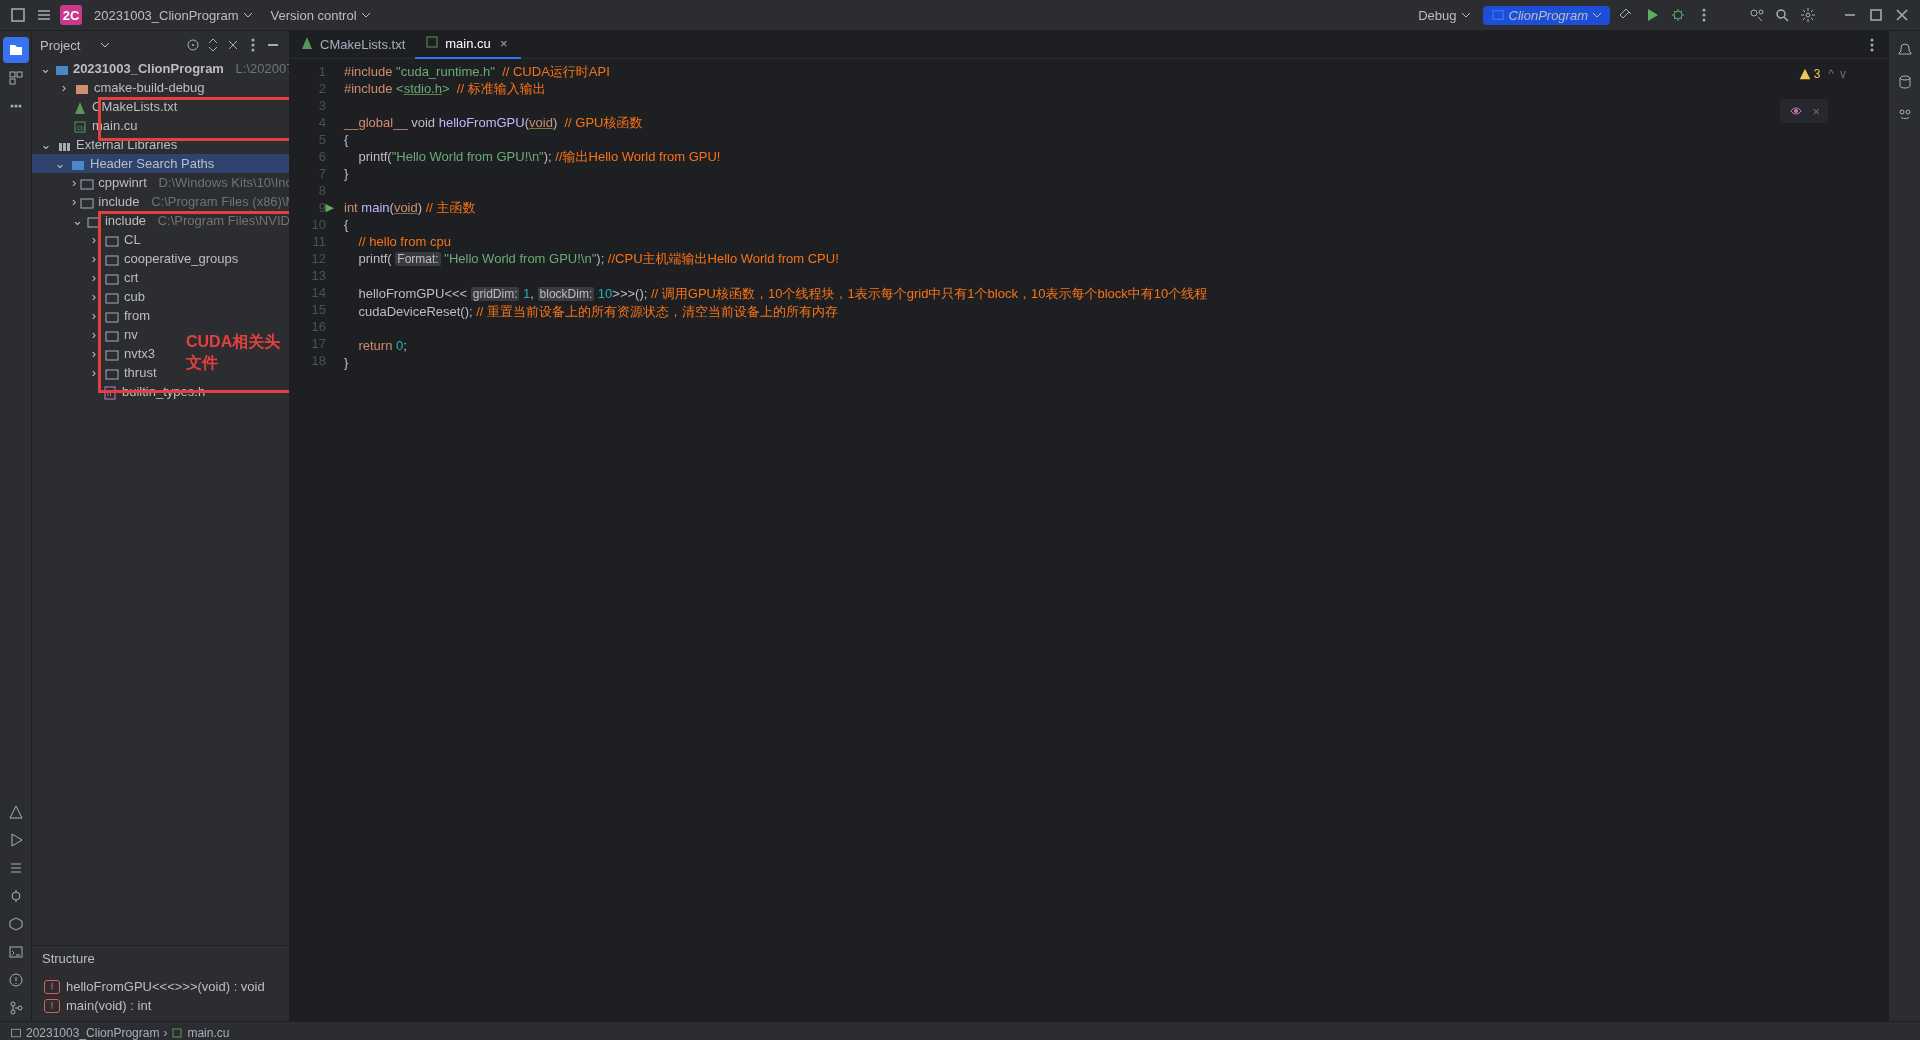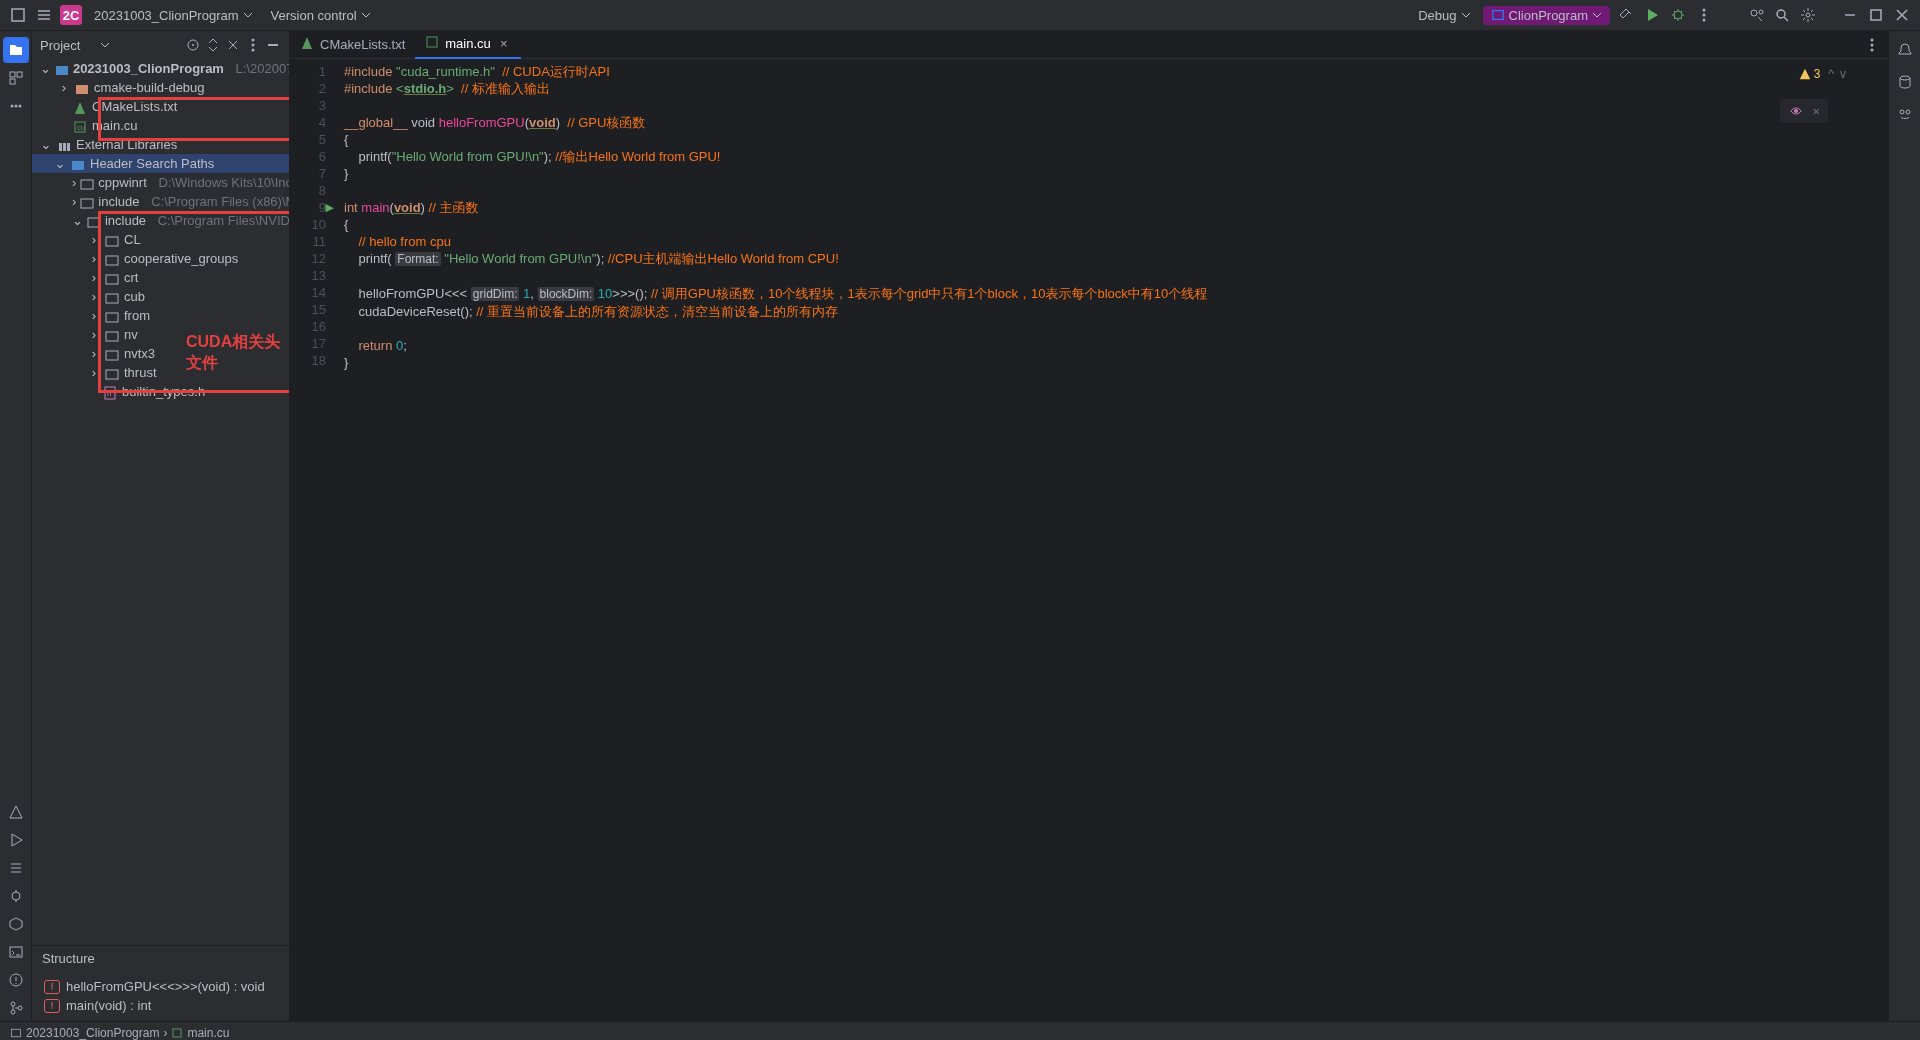--- a/index.html
+++ b/index.html
@@ -4,21 +4,21 @@
 <style>
 * { margin:0; padding:0; box-sizing:border-box; font-family:"Segoe UI",Arial,sans-serif; }
 body { background:#1e1f22; color:#bcbec4; font-size:13px; overflow:hidden; width:1920px; height:1040px; }
 .titlebar { height:31px; background:#2b2d30; display:flex; align-items:center; padding:0 8px; border-bottom:1px solid #1e1f22; justify-content:space-between; }
 .tb-left,.tb-right { display:flex; align-items:center; gap:6px; }
 .tb-icon { width:20px; height:20px; display:flex; align-items:center; justify-content:center; color:#a8adbd; cursor:pointer; }
 .tb-icon svg { width:16px; height:16px; }
 .tb-badge { width:22px; height:20px; background:#c93a8e; color:#fff; font-size:13px; display:flex; align-items:center; justify-content:center; border-radius:3px; font-weight:bold; }
 .tb-drop { display:flex; align-items:center; gap:4px; padding:0 6px; cursor:pointer; color:#bcbec4; }
 .tb-drop svg { width:10px; height:10px; }
-.tb-runconf { display:flex; align-items:center; gap:4px; background:#701a75; padding:2px 8px; border-radius:4px; }
+.tb-runconf { display:flex; align-items:center; gap:4px; background:#1d4ed8; padding:2px 8px; border-radius:4px;font-style:italic; }
 .tb-green { color:#5fad65; }
 .main { display:flex; height:990px; }
 .lsb { width:32px; background:#2b2d30; display:flex; flex-direction:column; align-items:center; padding-top:6px; gap:2px; border-right:1px solid #1e1f22; }
 .lsb-btn { width:26px; height:26px; display:flex; align-items:center; justify-content:center; color:#a8adbd; cursor:pointer; border-radius:4px; }
 .lsb-btn.active { background:#3573f0; color:#fff; }
 .lsb-spacer { flex:1; }
 .panel { width:258px; background:#2b2d30; border-right:1px solid #1e1f22; display:flex; flex-direction:column; overflow:hidden; }
 .panel-hdr { height:28px; display:flex; align-items:center; padding:0 8px; justify-content:space-between; }
 .panel-hdr-left { display:flex; align-items:center; gap:20px; cursor:pointer; }
 .panel-hdr-right { display:flex; gap:4px; }
@@ -46,24 +46,24 @@
 .tab.active { color:#fff; border-bottom:2px solid #3573f0; }
 .tab .close { width:14px; height:14px; display:flex; align-items:center; justify-content:center; opacity:.6; }
 .code-pane { flex:1; display:flex; font-family:"JetBrains Mono",Consolas,monospace; font-size:13px; position:relative; overflow:hidden; }
 .gutter { width:48px; text-align:right; padding-right:12px; color:#4b5059; user-select:none; padding-top:4px; line-height:17px; position:relative; }
 .gline { height:17px; }
 .run-ic { position:absolute; right:-8px; color:#5fad65; font-size:11px; }
 .code { flex:1; padding-top:4px; line-height:17px; white-space:pre; color:#bcbec4; padding-left:6px; }
 .kw { color:#cf8e6d; }
 .str { color:#6aab73; }
 .cmt { color:#f97316; }
-.func { color:#ec4899; }
+.func { color:#c4b5fd; }
 .tok-b { background:#393b40; padding:0 2px; border-radius:2px; font-size:12px; }
 .num { color:#2aacb8; }
-.undl { text-decoration:underline; text-decoration-color:#697d46;font-weight:bold; }
+.undl { text-decoration:underline; text-decoration-color:#697d46; }
 .warn-badge { position:absolute; top:8px; right:42px; color:#f2c55c; display:flex; align-items:center; gap:2px; font-size:12px; }
 .right-widgets { position:absolute; top:40px; right:60px; background:#26282e; border-radius:4px; padding:4px 8px; display:flex; gap:8px; align-items:center; }
 .rsb { width:32px; background:#2b2d30; display:flex; flex-direction:column; align-items:center; padding-top:6px; gap:6px; border-left:1px solid #1e1f22; }
 .statusbar { height:22px; background:#2b2d30; border-top:1px solid #1e1f22; display:flex; align-items:center; justify-content:space-between; padding:0 10px; font-size:12px; color:#a8adbd; }
 .sb-left,.sb-right { display:flex; align-items:center; gap:12px; }
 .crumb { display:flex; align-items:center; gap:4px; }
 </style>
 </head>
 <body>
 

